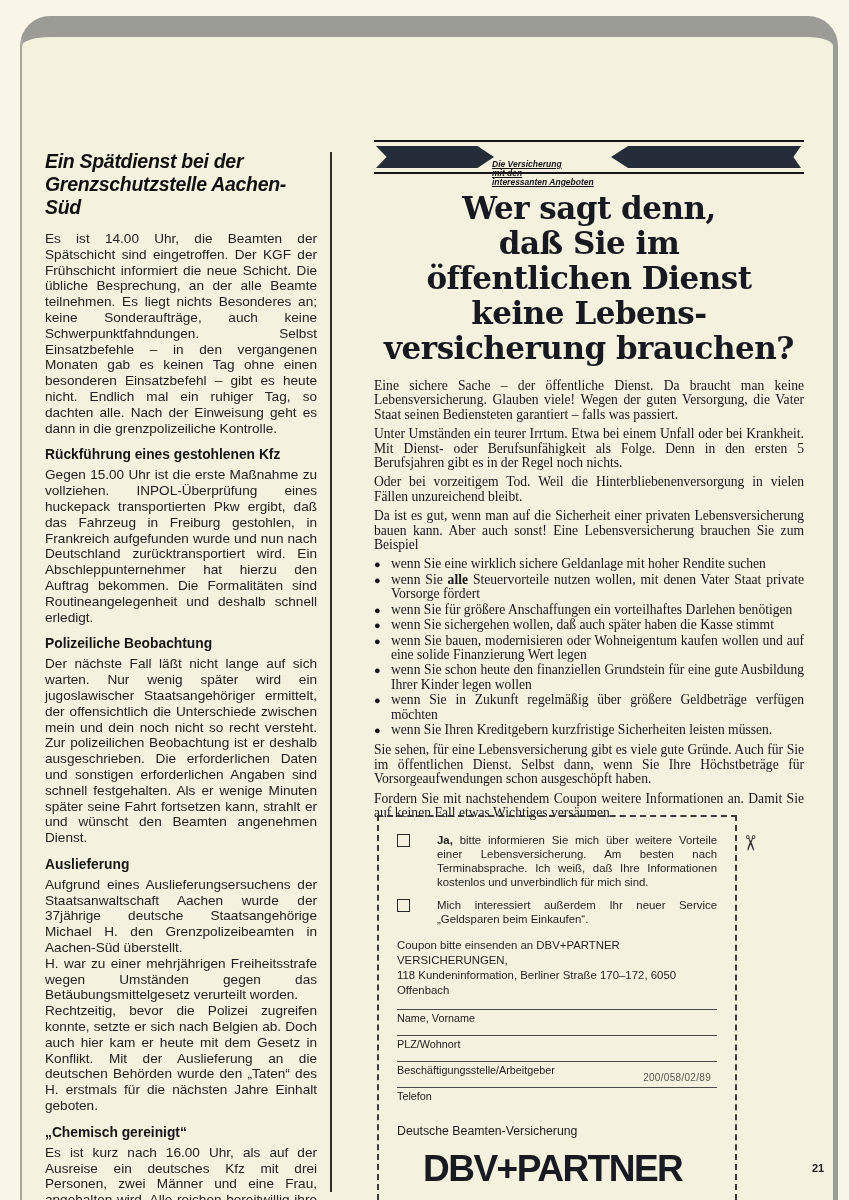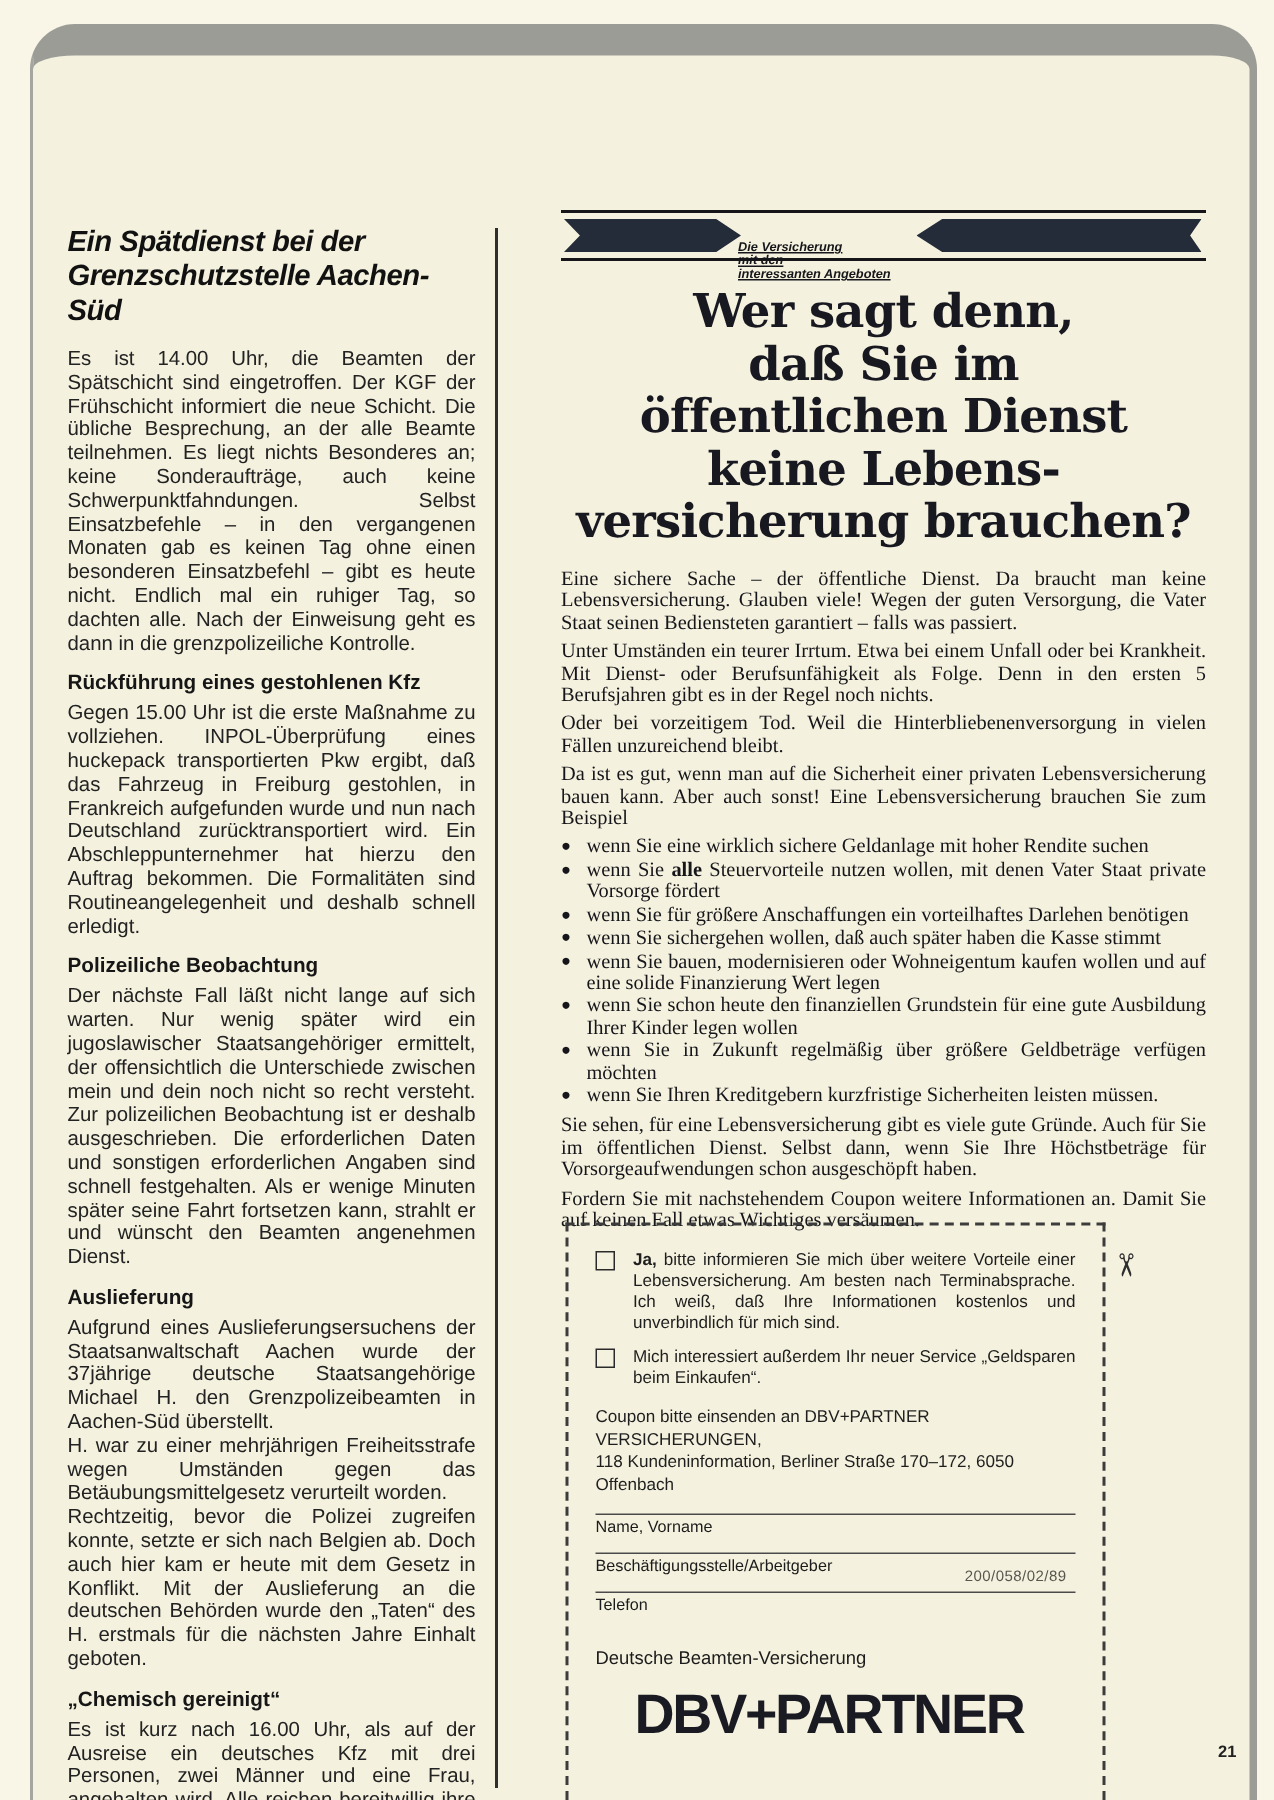--- a/index.html
+++ b/index.html
@@ -56,21 +56,21 @@
   }
   .bullet-dot{position:absolute;left:0;top:0;font-size:11px}
   .bold{font-weight:bold}
 
   
   .coupon{
     position:absolute;left:377px;top:815px;width:360px;height:385px;
     box-sizing:border-box;border:2px dashed #3c3c3c;border-bottom:none;
     padding:16px 18px 0;
   }
-  .cb-row{display:flex;gap:12px;font-size:11.4px;line-height:14px;text-align:justify;margin-bottom:9px}
+  .cb-row{display:flex;gap:27px;font-size:11.4px;line-height:14px;text-align:justify;margin-bottom:9px}
   .cb-row.second{margin-bottom:12px}
   .cb-box{width:11px;height:11px;border:1.5px solid #2a2a2a;flex:none;margin-top:1px;background:transparent}
   .send{font-size:11.4px;line-height:15px;margin-top:12px}
   .fields{margin-top:8px}
   .field{position:relative;border-top:1px solid #4a4a4a;padding-top:2px;margin-top:11px;font-size:10.8px;color:#1b1b1b}
   .form-code{position:absolute;right:6px;top:10px;font-size:10px;color:#56564e;letter-spacing:0.3px}
   .company{text-align:left;font-size:12.3px;margin-top:22px;color:#1b1b1b}
   .logo{margin-top:13px;padding-left:26px;color:#1a1a22}
   .logo-1{font-weight:bold;font-size:37px;line-height:35px;letter-spacing:-1.5px}
   .scissors{position:absolute;left:741px;top:831px;font-size:21px;transform:rotate(90deg);color:#2d2d2d}
@@ -153,20 +153,21 @@
   <div class="cb-row second">
     <span class="cb-box"></span>
     <span>Mich interessiert außerdem Ihr neuer Service „Geldsparen beim Einkaufen“.</span>
   </div>
   <div class="send">
     <div>Coupon bitte einsenden an DBV+PARTNER VERSICHERUNGEN,</div>
     <div>118 Kundeninformation, Berliner Straße 170–172, 6050 Offenbach</div>
   </div>
   <div class="fields">
     <div class="field"><span>Name, Vorname</span></div>
+    <div class="field"><span>PLZ/Wohnort</span></div>
     <div class="field"><span>Beschäftigungsstelle/Arbeitgeber</span><span class="form-code">200/058/02/89</span></div>
     <div class="field"><span>Telefon</span></div>
   </div>
   <div class="company">Deutsche Beamten-Versicherung</div>
   <div class="logo">
     <div class="logo-1">DBV+PARTNER</div>
 
   </div>
 </div>
 <div class="scissors">✂</div>

